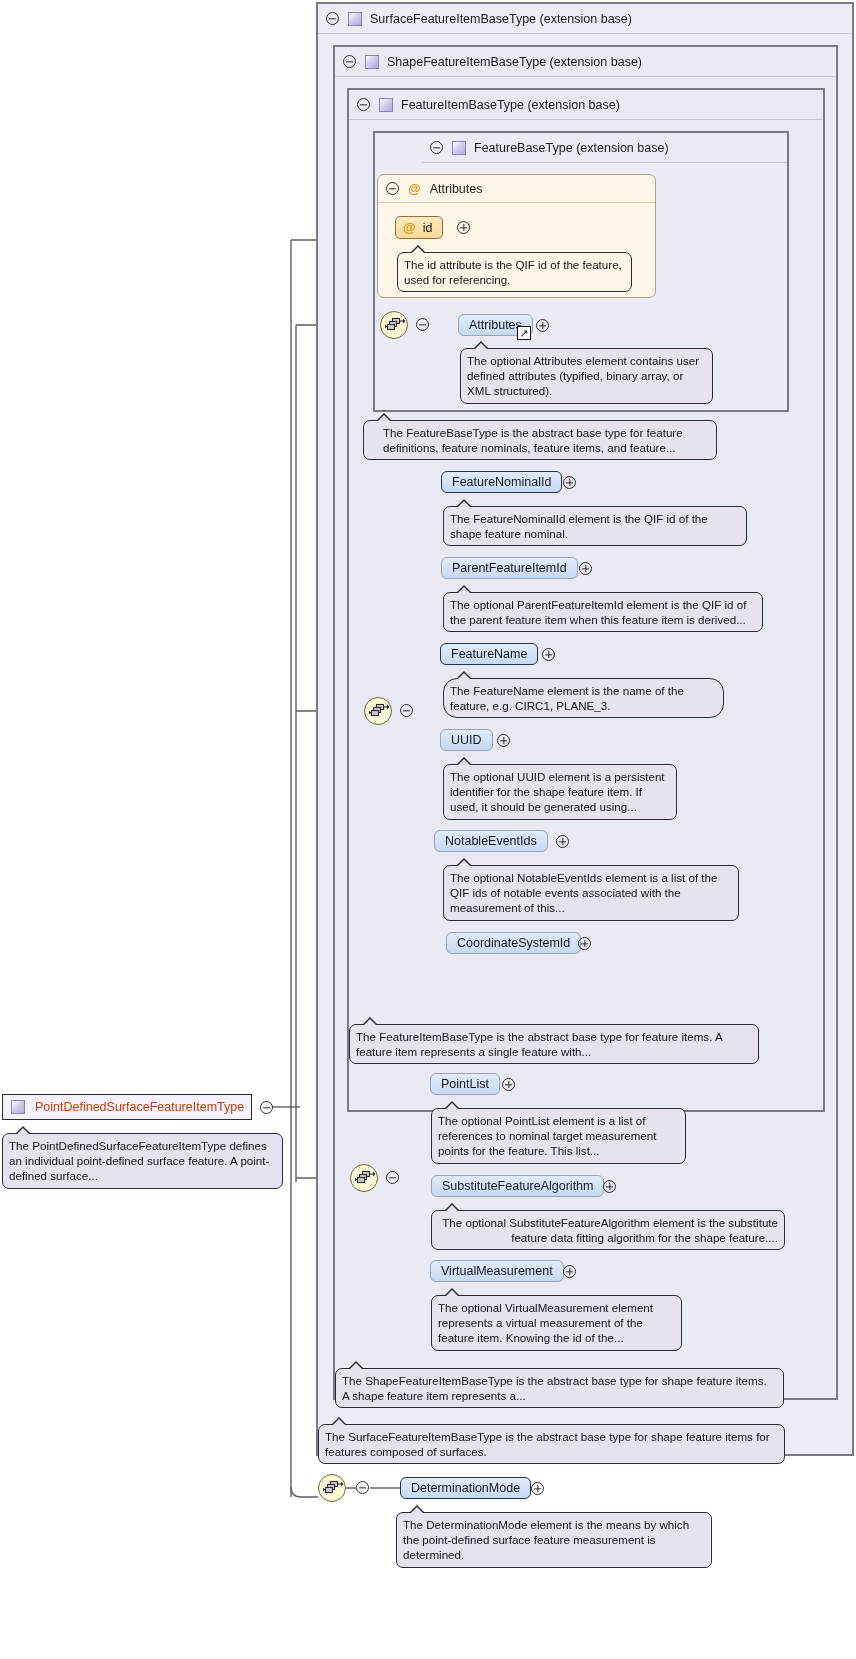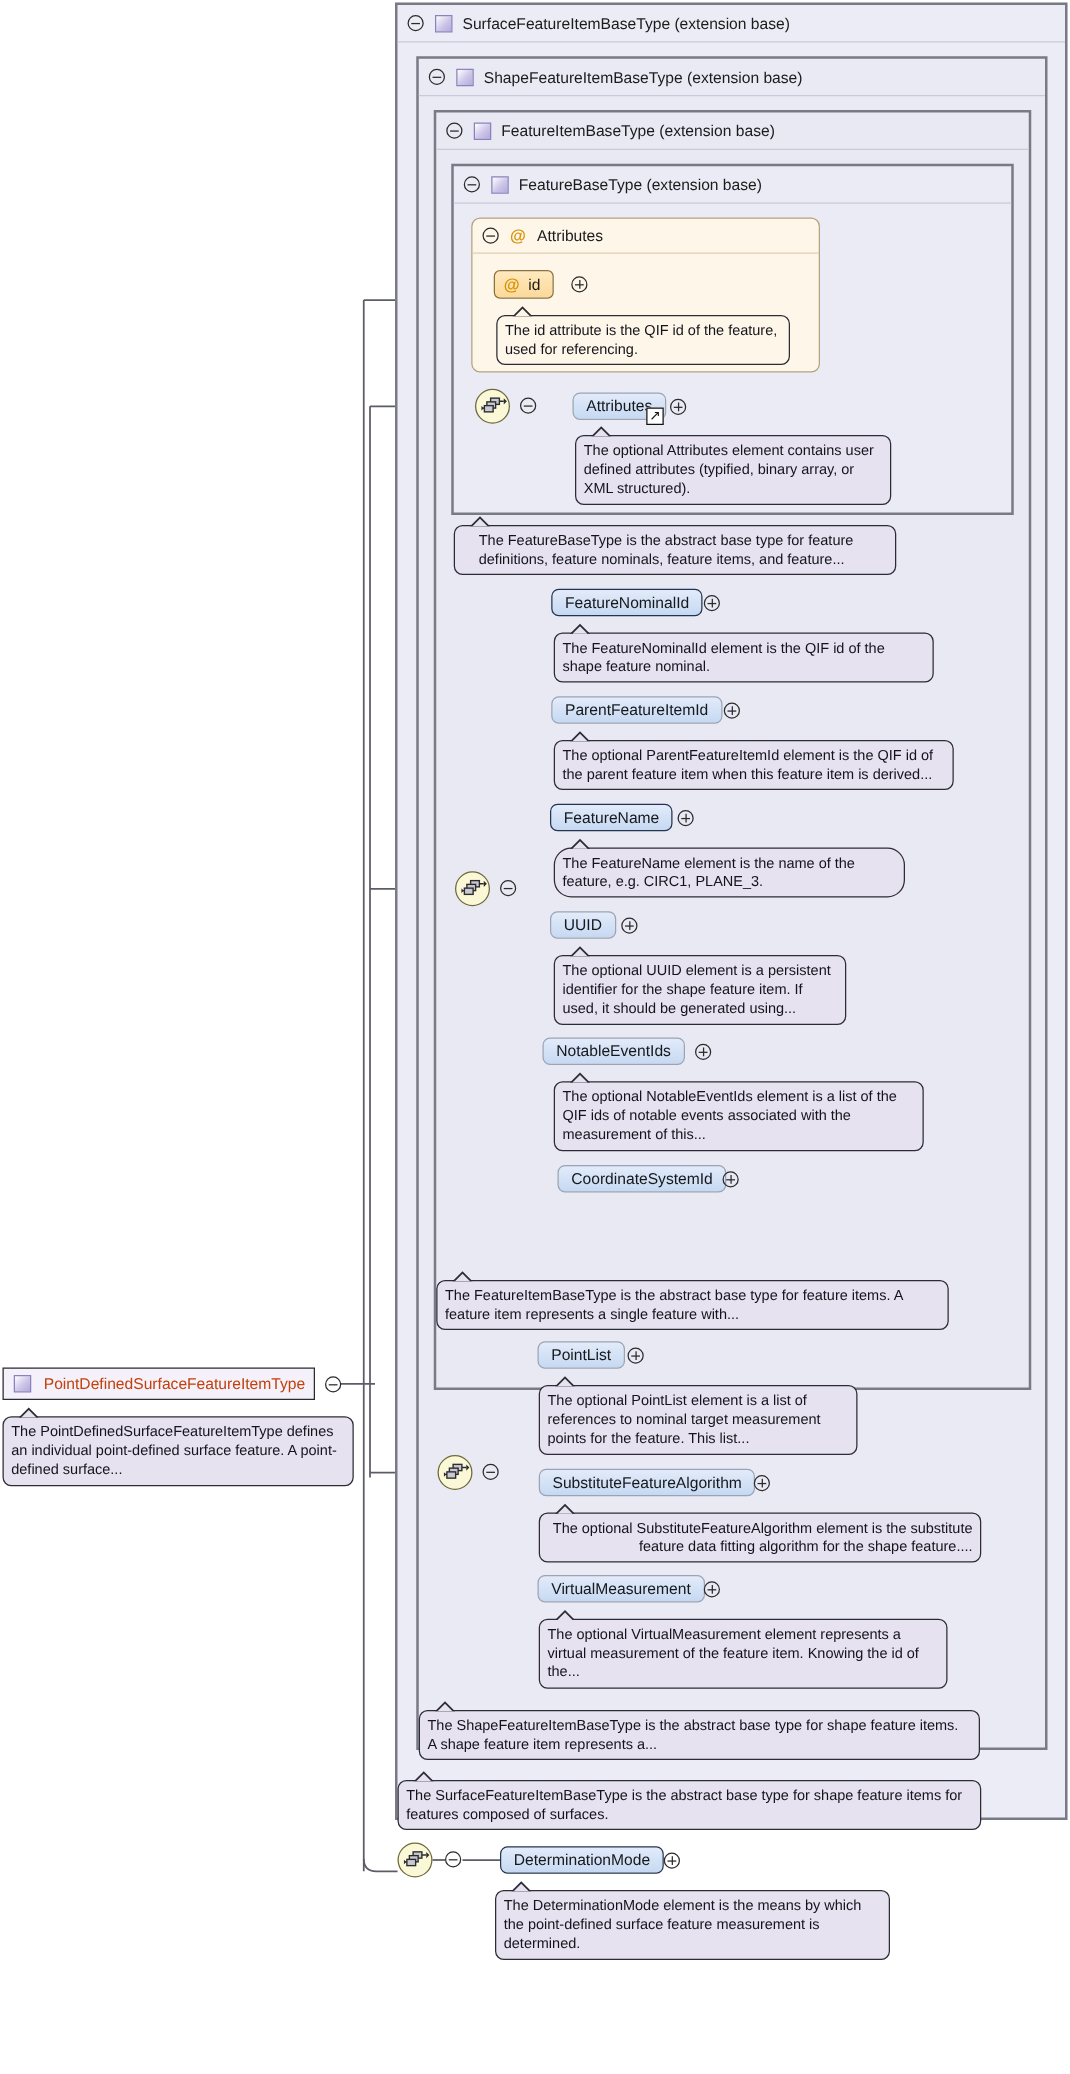--- a/index.html
+++ b/index.html
@@ -293,21 +293,21 @@
   </div>
 
   <div class="ctbox lvl3" style="left:347px; top:88px; width:478px; height:1024px;">
     <div class="ctbox-hdr">
       <span class="toggle"></span>
       <span class="typeglyph"></span>
       <span class="title">FeatureItemBaseType (extension base)</span>
     </div>
   </div>
 
-  <div class="ctbox lvl4" style="left:361px; top:131px; width:450px; height:281px;">
+  <div class="ctbox lvl4" style="left:373px; top:131px; width:416px; height:281px;padding-left:47px;">
     <div class="ctbox-hdr">
       <span class="toggle"></span>
       <span class="typeglyph"></span>
       <span class="title">FeatureBaseType (extension base)</span>
     </div>
   </div>
 
   <div class="attrbox" style="left:377px; top:174px; width:279px; height:124px;">
     <div class="attrbox-hdr">
       <span class="toggle"></span>
@@ -438,21 +438,21 @@
   <div class="elpill optional" style="left:431px; top:1175px;">
     <span>SubstituteFeatureAlgorithm</span>
   </div>
   <span class="toggle plus pill-plus" style="left:603px; top:1180px;"></span>
   <div class="doc pointer" style="left:431px; top:1210px; width:354px;text-align:right;">The optional SubstituteFeatureAlgorithm element is the substitute feature data fitting algorithm for the shape feature....</div>
 
   <div class="elpill optional" style="left:430px; top:1260px;">
     <span>VirtualMeasurement</span>
   </div>
   <span class="toggle plus pill-plus" style="left:563px; top:1265px;"></span>
-  <div class="doc pointer" style="left:431px; top:1295px; width:327px;">The optional VirtualMeasurement element represents a virtual measurement of the feature item. Knowing the id of the...</div>
+  <div class="doc pointer" style="left:431px; top:1295px; width:251px;">The optional VirtualMeasurement element represents a virtual measurement of the feature item. Knowing the id of the...</div>
 
   <div class="doc pointer" style="left:335px; top:1368px; width:449px;">The ShapeFeatureItemBaseType is the abstract base type for shape feature items. A shape feature item represents a...</div>
 
   <div class="doc pointer" style="left:318px; top:1424px; width:467px;">The SurfaceFeatureItemBaseType is the abstract base type for shape feature items for features composed of surfaces.</div>
 
   <div class="seqnode" style="left:318px; top:1474px;">
     <svg width="21" height="17" viewBox="0 0 21 17">
       <g stroke="#2c2c2c" stroke-width="1.1" fill="#c9c9d4">
         <rect x="7.5" y="1.5" width="7" height="5"></rect>
         <rect x="4.5" y="4.5" width="7" height="5"></rect>

